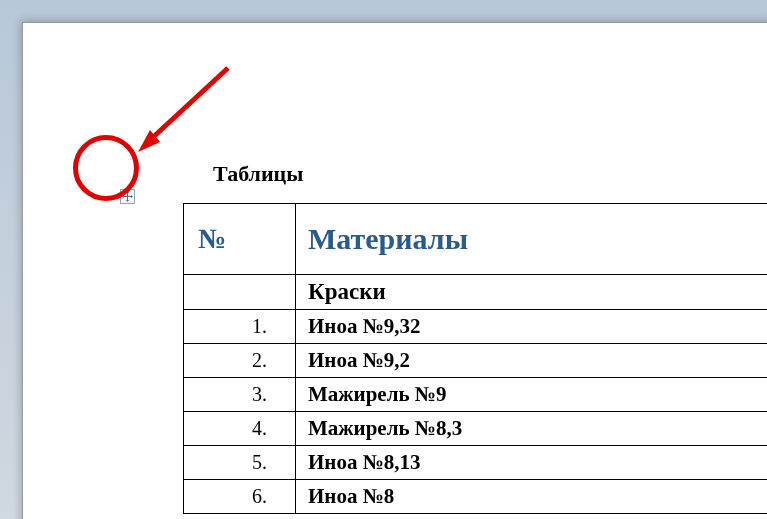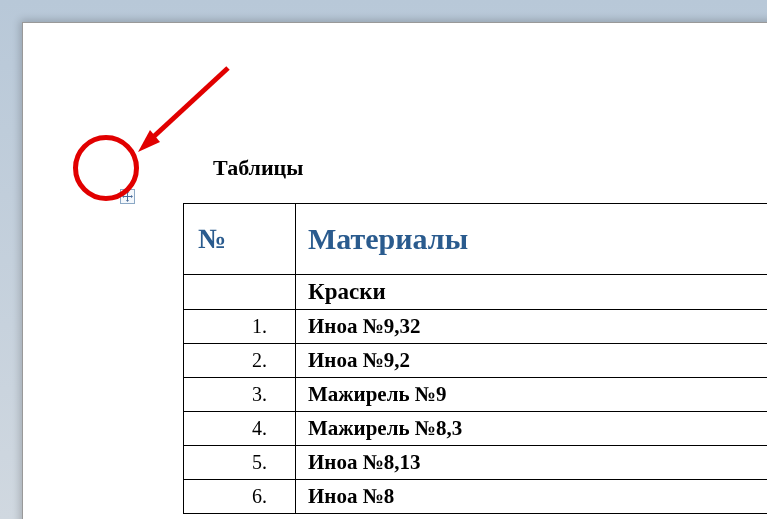--- a/index.html
+++ b/index.html
@@ -16,21 +16,21 @@
       top: 22px;
       left: 22px;
       width: 760px;
       height: 510px;
       background: #ffffff;
       border: 1px solid #999;
       box-shadow: -2px -2px 8px rgba(0,0,0,0.2);
     }
     .title {
       position: absolute;
-      top: 132px;
+      top: 138px;
       left: 190px;
       font-weight: bold;
       font-size: 22px;
       color: #000;
     }
     .move-handle {
       position: absolute;
       top: 166px;
       left: 97px;
       width: 15px;

